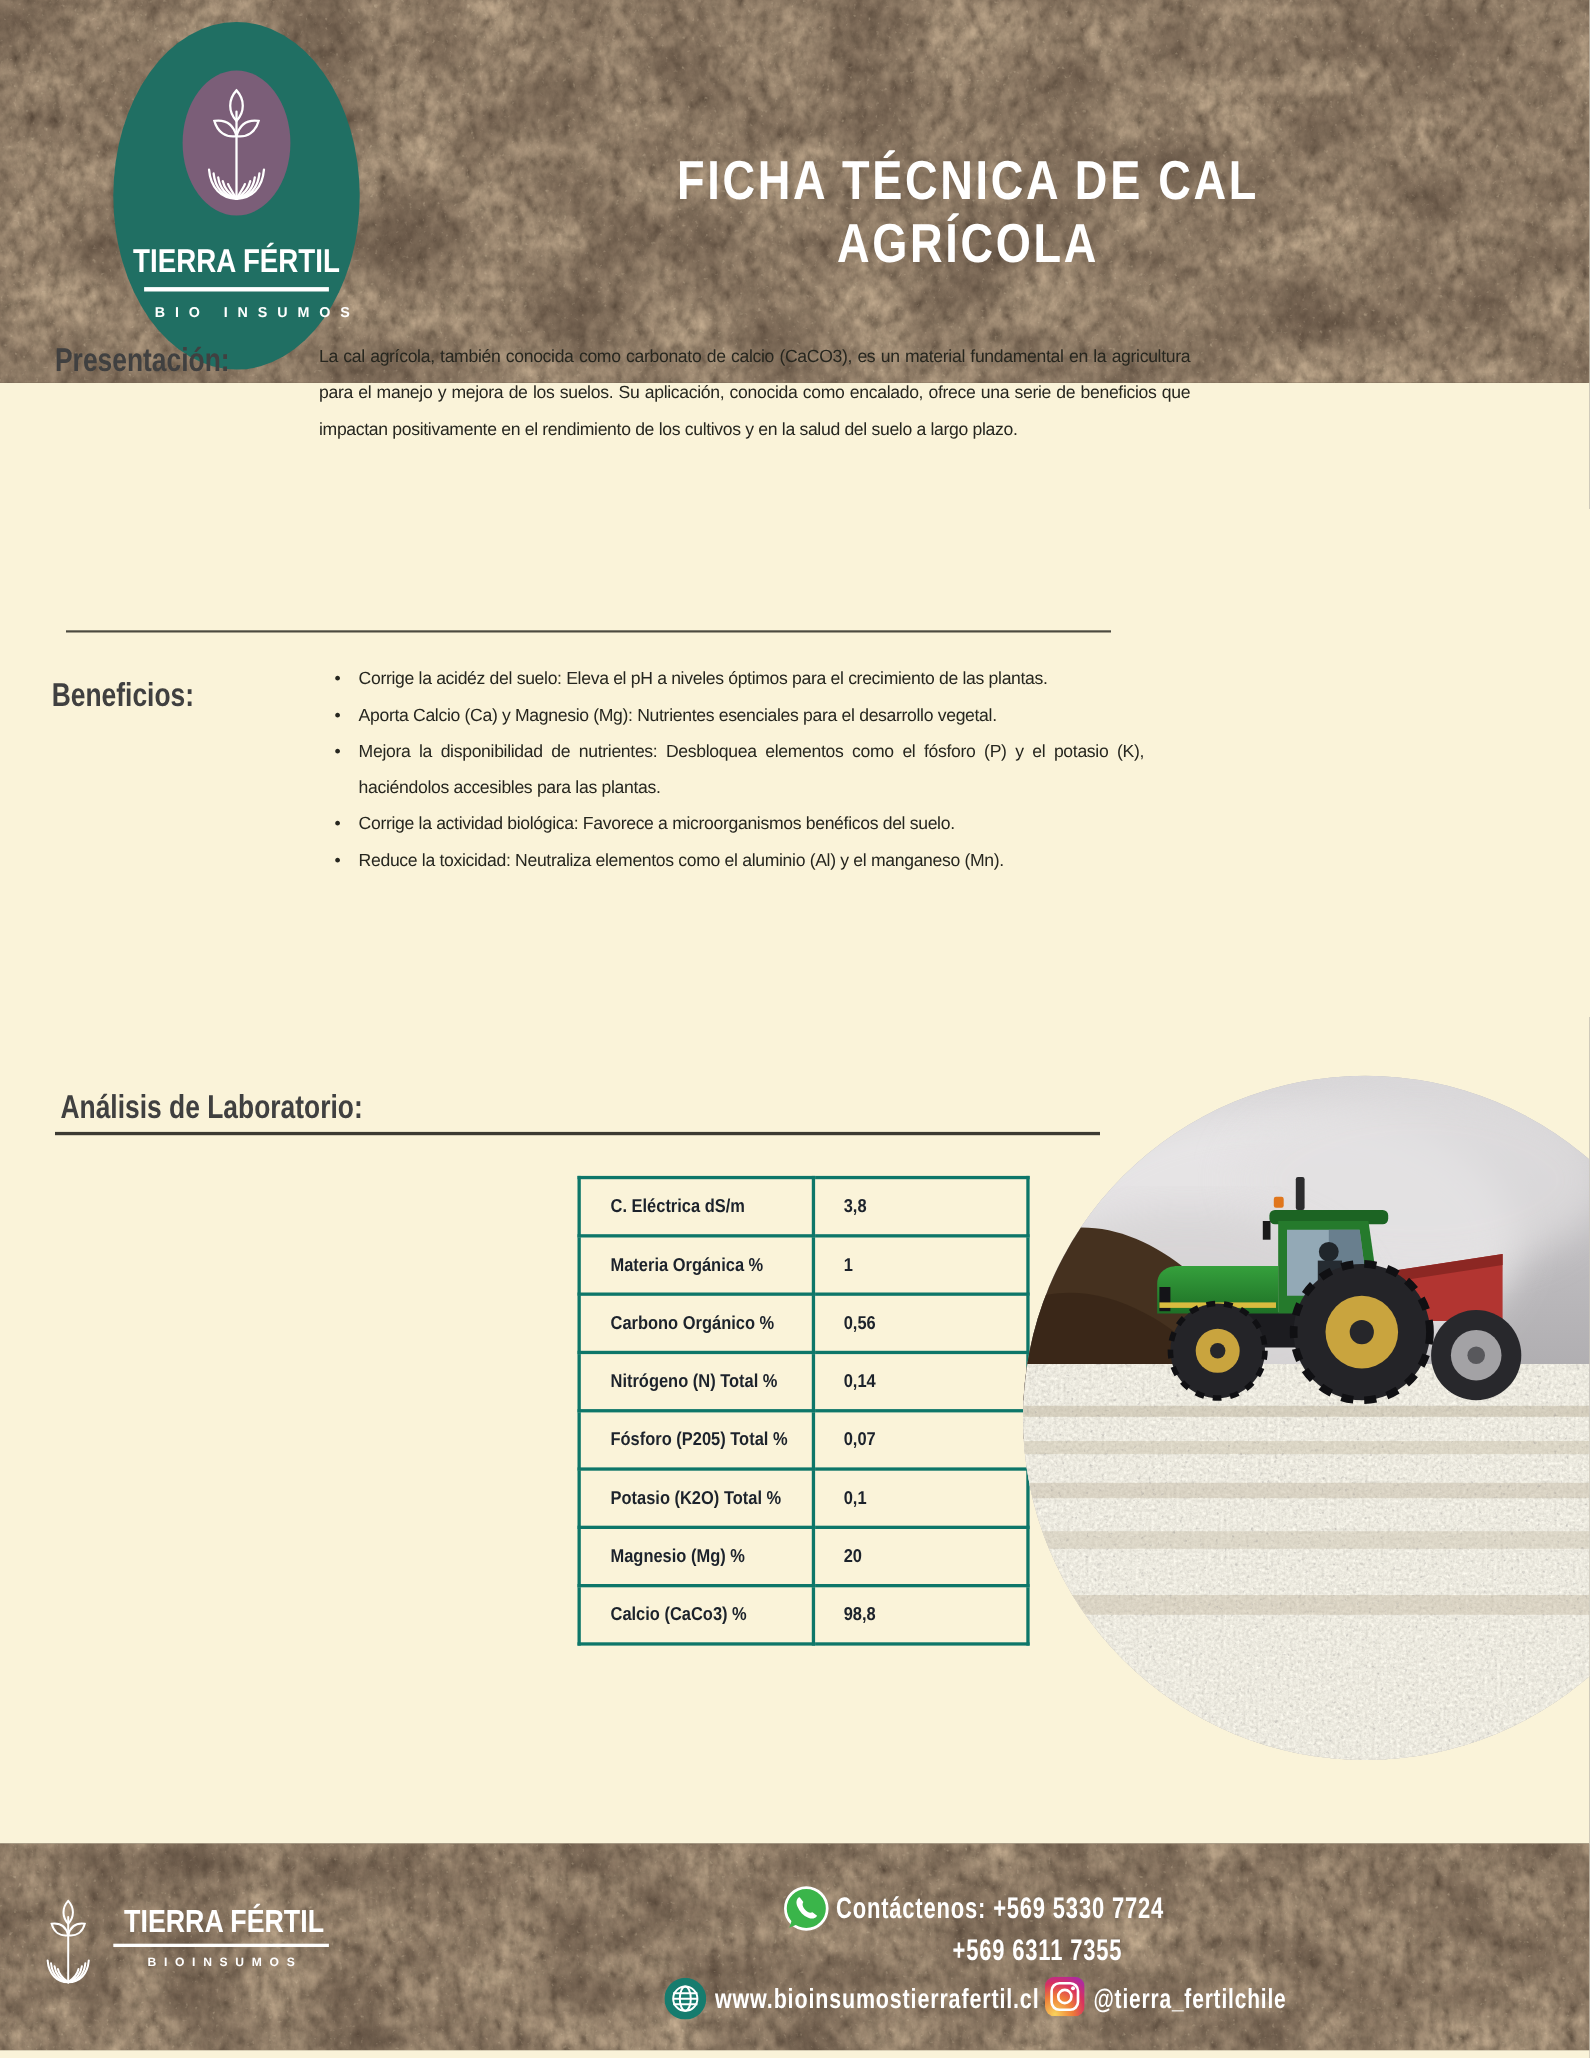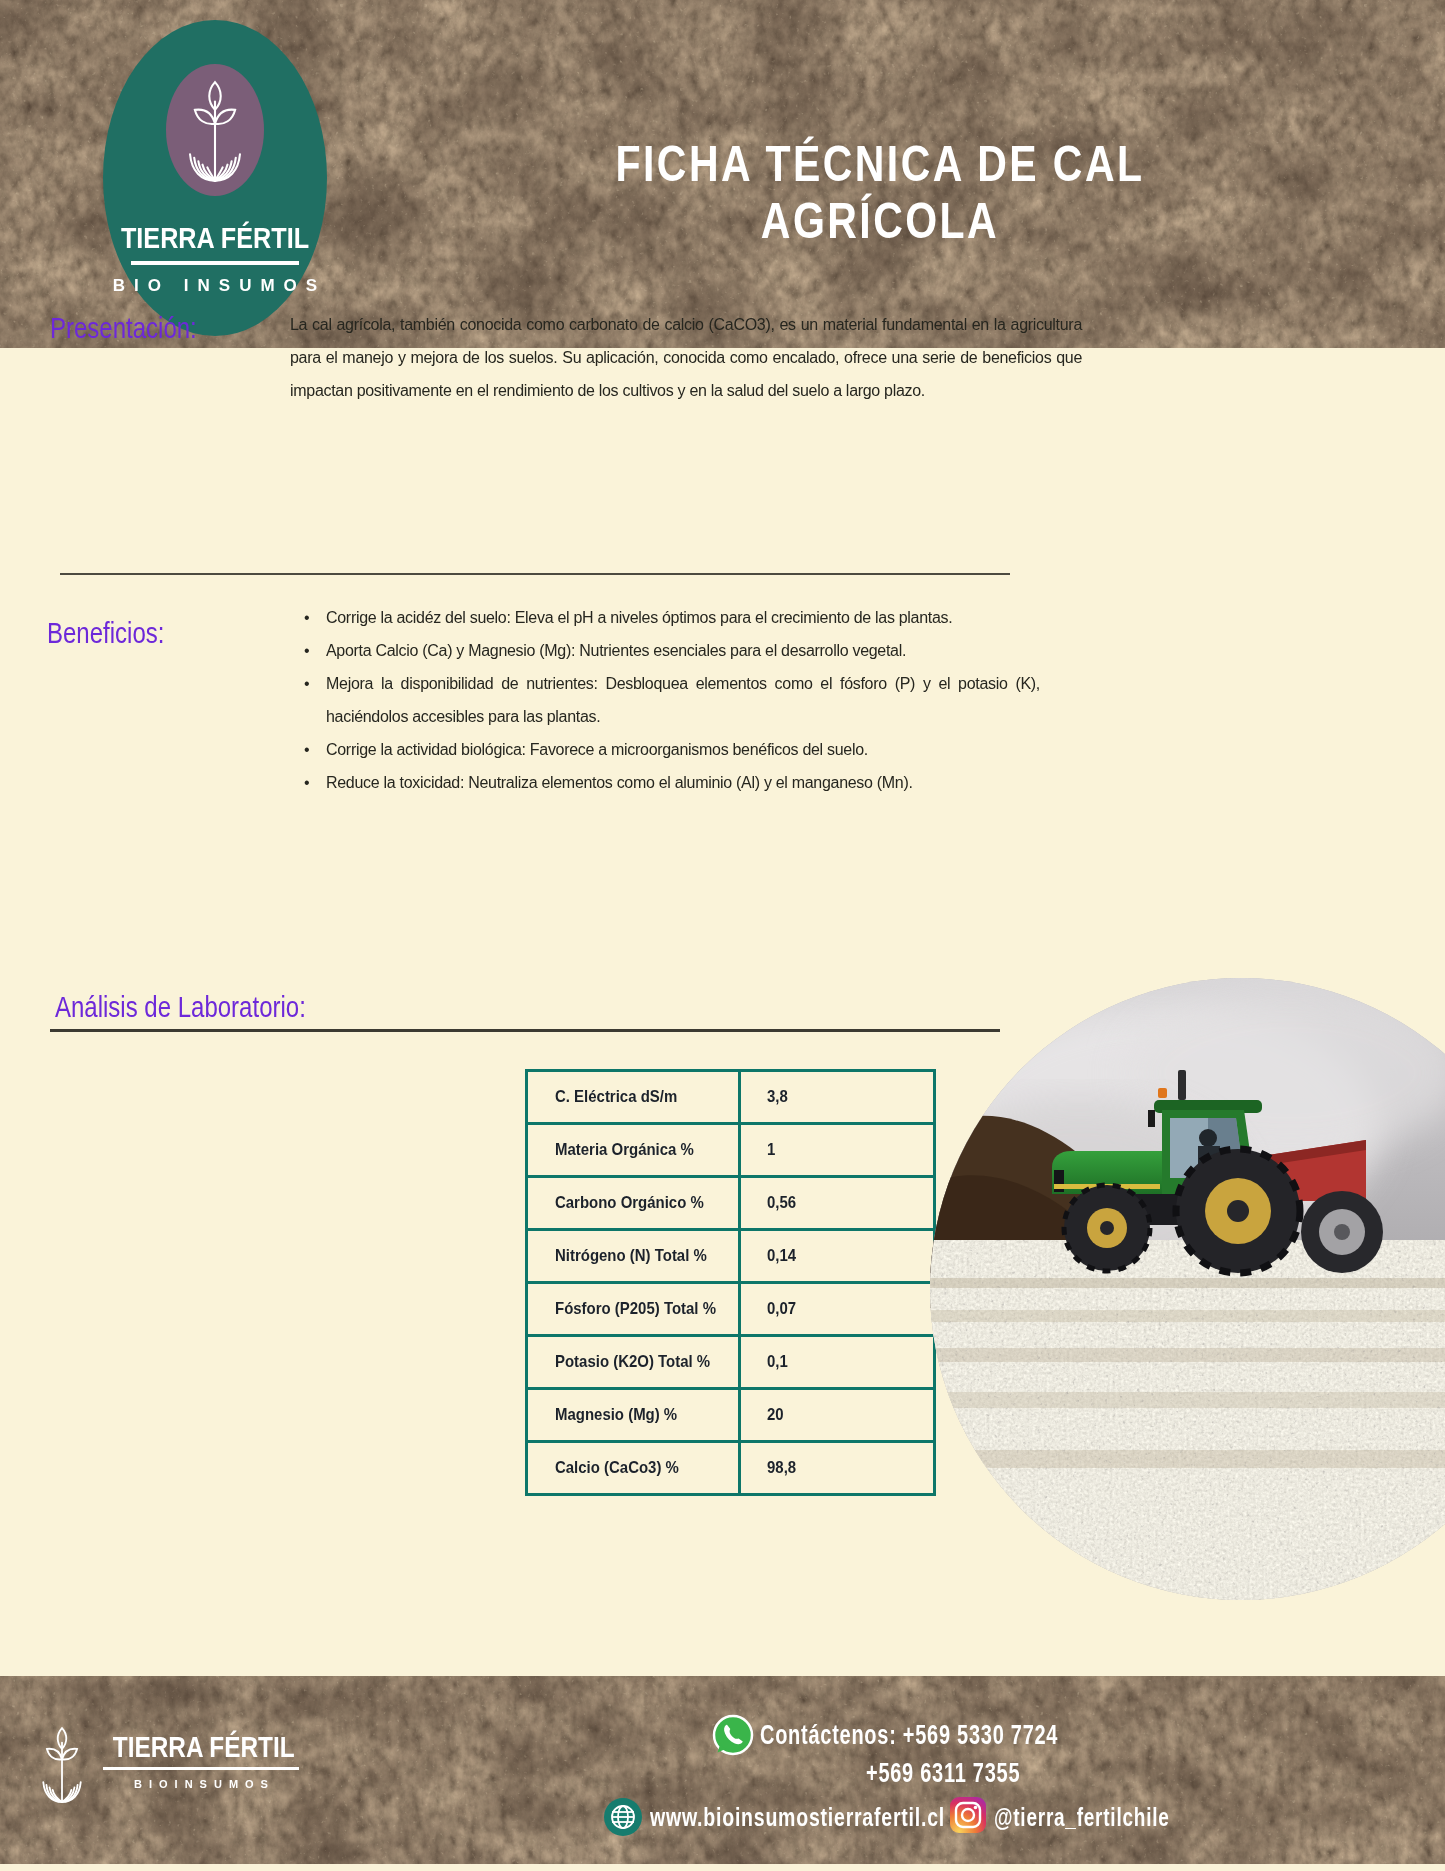--- a/index.html
+++ b/index.html
@@ -15,30 +15,30 @@
   .header { top:0; height:348px; }
   .logo-circle { position:absolute; left:103px; top:20px; width:224px; height:316px;
                  background:#206f63; border-radius:50%; }
   .logo-inner  { position:absolute; left:50%; top:44px; transform:translateX(-50%);
                  width:98px; height:132px; background:#7b5e78; border-radius:50%;
                  display:flex; align-items:center; justify-content:center; }
   .logo-name   { position:absolute; top:201px; left:0; width:100%; text-align:center;
                  color:#fff; font-weight:bold; font-size:30px; white-space:nowrap;
                  transform:scaleX(0.84); }
   .logo-rule   { position:absolute; top:241px; left:28px; width:168px; height:4px; background:#fff; }
-  .logo-sub    { position:absolute; top:256px; left:0; width:100%; text-align:center;
-                 color:#fff; font-weight:bold; font-size:17px; letter-spacing:9px; text-indent:9px; }
+  .logo-sub    { position:absolute; top:256px; left:0; width:100%; text-align:right;
+                 color:#fff; font-weight:bold; font-size:13px; letter-spacing:9px; text-indent:9px; }
 
   .doc-title { position:absolute; left:530px; top:136px; width:700px; text-align:center;
                color:#fff; font-weight:bold; font-size:50px; line-height:57px;
                letter-spacing:3px; transform:scaleX(0.82); transform-origin:50% 0; }
   .doc-title span { display:block; white-space:nowrap; }
 
   
-  .h2 { position:absolute; color:#6d28d9; font-size:30px; font-weight:normal; white-space:nowrap; }
+  .h2 { position:absolute; color:#404040; font-size:30px; font-weight:bold; white-space:nowrap; }
   .h2 .cond-h { display:inline-block; transform:scaleX(0.8); transform-origin:0 50%; }
   .body-text { color:#26261f; font-size:16px; line-height:33px; letter-spacing:-0.3px;
                text-align:justify; }
   #presentacion-p { position:absolute; left:290px; top:308px; width:792px; }
 
   .rule-thin  { position:absolute; height:2px; background:#4c4a40; }
   .rule-dark  { position:absolute; height:3px; background:#3c3a32; }
 
   .benefits-list { position:absolute; left:302px; top:601px; width:738px; list-style:none; }
   .benefits-list li { position:relative; padding-left:24px; }

